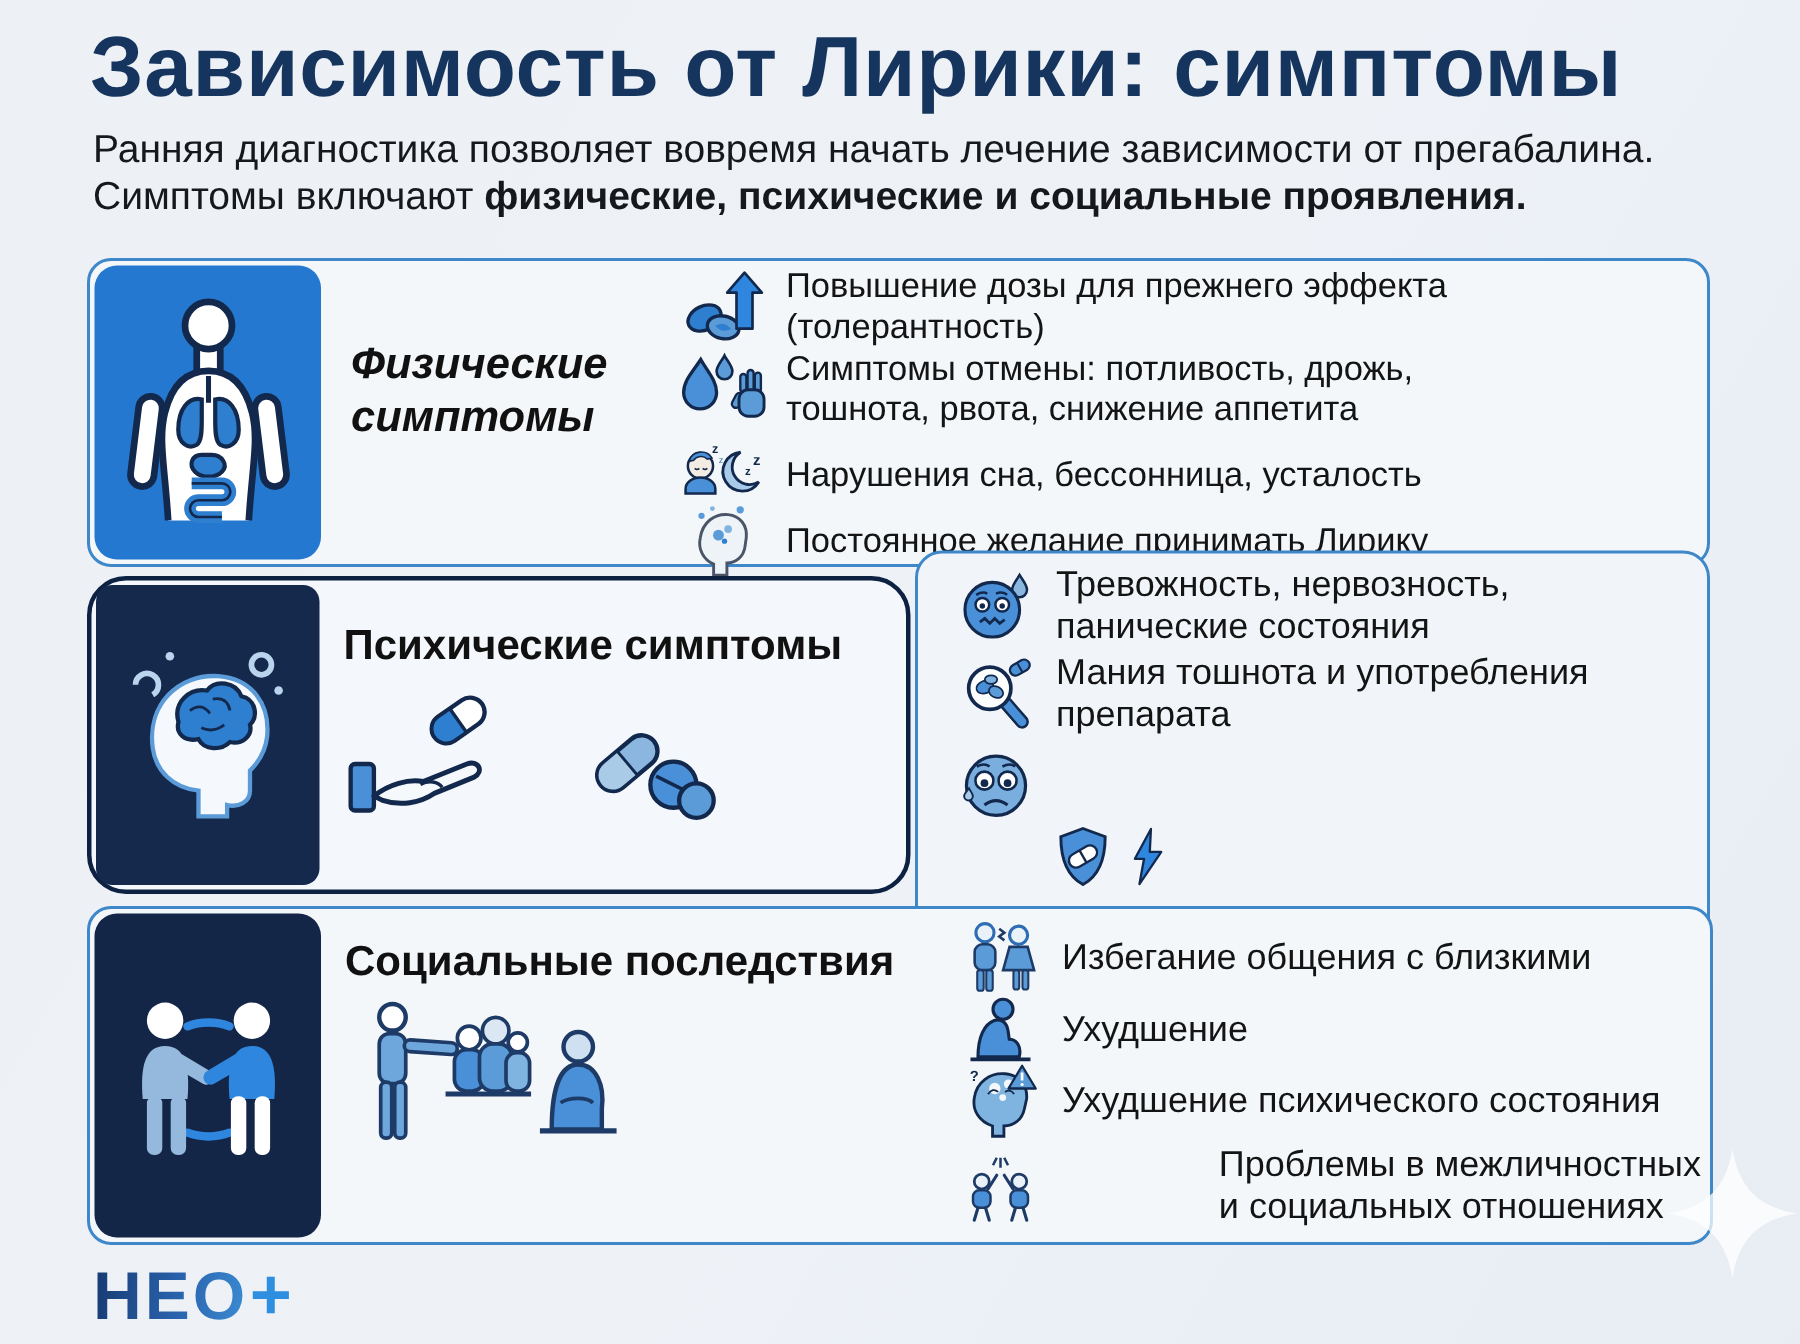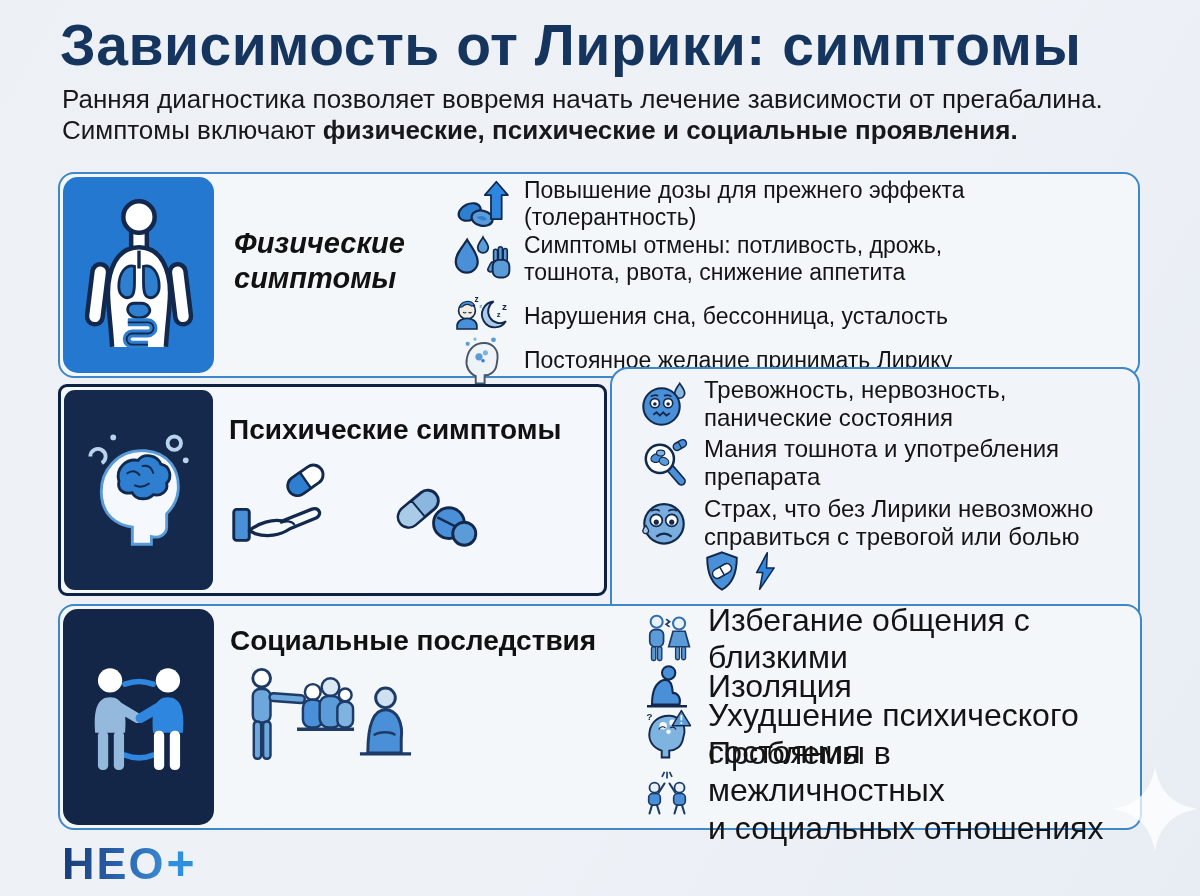--- a/index.html
+++ b/index.html
@@ -28,21 +28,21 @@
   .s1 .iconbox { background:#2578cf; }
   .s1 .sec-title { left:174px; top:52px; font-size:29px;font-style:italic; }
   .s1-items { position:absolute; left:394px; top:7px; right:8px; display:flex; flex-direction:column; }
   .s1-items .icn { width:58px; margin-right:12px; }
   .s1-items .txt { font-size:23px; }
   .s1-items .row:nth-child(1){height:46px;} .s1-items .row:nth-child(2){height:64px;}
   .s1-items .row:nth-child(3){height:50px;} .s1-items .row:nth-child(4){height:38px;}
 
   
   .s2l { left:58px; top:384px; width:549px; height:212px; background:#f4f7fb;
-         border:3px solid #0d2142; border-radius:9px; }
+         border:3px solid #0d2142; border-radius:26px; }
   .s2l .iconbox { background:#15294d; width:149px; border-radius:11px; }
   .s2l .sec-title { left:168px; top:26px; font-size:28px; }
   .s2l-decor { position:absolute; left:168px; top:72px; display:flex; align-items:flex-end; gap:42px; }
 
   
   .s2r { left:610px; top:367px; width:530px; height:270px; background:#f1f5fa;
          border-radius:18px; }
   .s2r-in { position:absolute; inset:0; padding:6px 10px 4px 28px; display:flex; flex-direction:column; }
   .s2r .icn { width:48px; margin-right:16px; }
   .s2r .txt { font-size:24px; }
@@ -50,21 +50,21 @@
   .s2r .row:nth-child(3){height:60px;}
   .s2r-foot { height:40px; display:flex; align-items:center; gap:12px; padding-left:64px; }
 
   
   .s3 { left:58px; top:604px; width:1084px; height:226px; }
   .s3 .iconbox { background:#132647; }
   .s3 .sec-title { left:170px; top:18px; font-size:28px; }
   .s3-decor { position:absolute; left:182px; top:56px; }
   .s3-items { position:absolute; left:582px; top:8px; right:6px; display:flex; flex-direction:column; }
   .s3-items .icn { width:50px; margin-right:16px; }
-  .s3-items .txt { font-size:32px; }
+  .s3-items .txt { font-size:24px; }
   .s3-items .row:nth-child(1){height:50px;} .s3-items .row:nth-child(2){height:46px;}
   .s3-items .row:nth-child(3){height:48px;} .s3-items .row:nth-child(4){height:66px;justify-content:space-between;}
 
   
   .logo { position:absolute; left:62px; top:838px; display:flex; align-items:center; }
   .logo-neo { font-size:45px; font-weight:900; letter-spacing:2px;
               background:linear-gradient(100deg,#16386f 0%,#2a63ad 55%,#3c8fd6 100%);
               -webkit-background-clip:text; background-clip:text; color:transparent; }
   .logo-plus { font-size:48px; font-weight:900; color:#2e8fe0; margin-left:1px; line-height:1; }
 
@@ -247,22 +247,20 @@
             <circle cx="28" cy="28" r="23" fill="#79aede" stroke="#12294d" stroke-width="2.5"></circle>
             <circle cx="19" cy="24" r="7" fill="#fff" stroke="#12294d" stroke-width="2"></circle>
             <circle cx="37" cy="24" r="7" fill="#fff" stroke="#12294d" stroke-width="2"></circle>
             <circle cx="19" cy="26" r="3" fill="#12294d"></circle>
               <circle cx="37" cy="26" r="3" fill="#12294d"></circle>
             <path d="M13,13 q6,-3 10,0 M33,13 q6,-3 10,0" stroke="#12294d" stroke-width="2" fill="none"></path>
             <path d="M19,43 Q28,36 37,43" stroke="#12294d" stroke-width="2.5" fill="none"></path>
             <path d="M7,30 C8,32 10,34 10,36 a3.4,3.4 0 1 1 -6.8,0 C3.2,34 5.5,32 7,30 Z" fill="#a9cbe9" stroke="#12294d" stroke-width="1.5"></path>
           </svg>
         </span>
-        <span class="txt">Страх, что без Лирики невозможно
-справиться с тревогой или болью</span>
       </div>
       <div class="s2r-foot">
         <span>
           <svg width="36" height="42" viewBox="0 0 46 54">
             <path d="M23,3 L42,10 C42,30 36,44 23,51 C10,44 4,30 4,10 Z" fill="#4a90d8" stroke="#12294d" stroke-width="2.5"></path>
             <g transform="rotate(-30 23 27)">
               <rect x="10" y="21" width="26" height="12" rx="6" fill="#fff" stroke="#12294d" stroke-width="2"></rect>
               <line x1="23" y1="21" x2="23" y2="33" stroke="#12294d" stroke-width="2"></line>
             </g>
           </svg>
@@ -334,21 +332,21 @@
         <span class="txt">Избегание общения с близкими</span>
       </div>
       <div class="row">
         <span class="icn">
           <svg width="50" height="46" viewBox="0 0 60 54">
             <circle cx="32" cy="10" r="8" fill="#4a90d8" stroke="#12294d" stroke-width="2.5"></circle>
             <path d="M12,48 C12,32 17,22 25,19 C31,17 35,21 36,27 L37,34 C43,34 47,40 45,48 Z" fill="#4a90d8" stroke="#12294d" stroke-width="2.5"></path>
             <line x1="6" y1="50" x2="54" y2="50" stroke="#12294d" stroke-width="3"></line>
           </svg>
         </span>
-        <span class="txt">Изоляция</span>
+        <span class="txt">Ухудшение</span>
       </div>
       <div class="row">
         <span class="icn">
           <svg width="50" height="50" viewBox="0 0 66 66">
             <path d="M26,64 V55 C14,51 8,41 10,30 C12,16 24,8 37,9 C49,10 57,19 56,31 L54,40 C52,50 44,55 36,55 L36,64 Z" fill="#7fb3e0" stroke="#12294d" stroke-width="2.5"></path>
             <circle cx="28" cy="22" r="5" fill="#f3f7fa"></circle>
               <circle cx="40" cy="18" r="4" fill="#f3f7fa"></circle>
               <circle cx="35" cy="30" r="3" fill="#f3f7fa"></circle>
             <path d="M22,27 q4,-6 9,-2 M37,25 q5,-3 8,2" stroke="#12294d" stroke-width="1.5" fill="none"></path>
             <text x="6" y="15" font-size="13" font-weight="bold" fill="#12294d">?</text>

